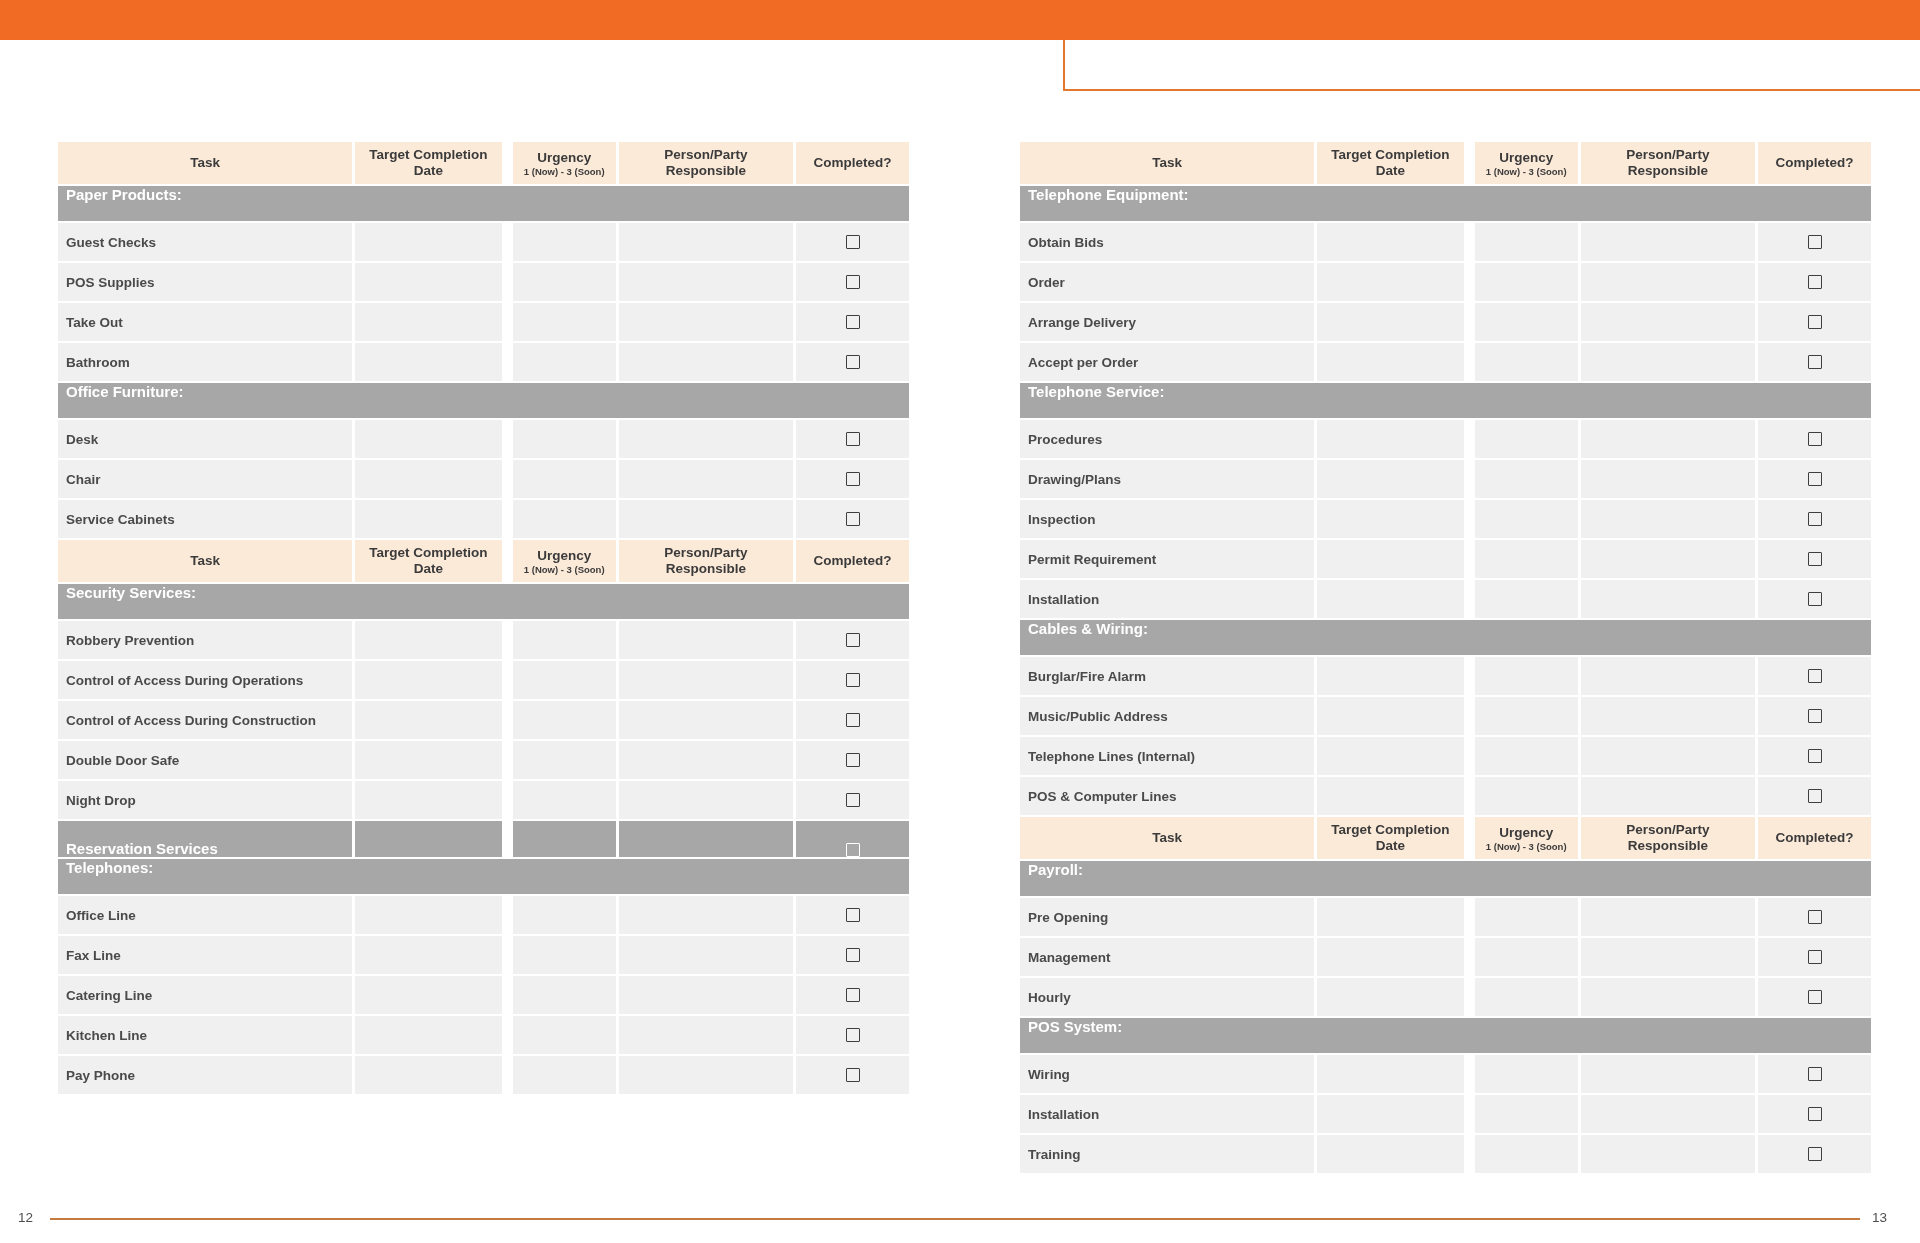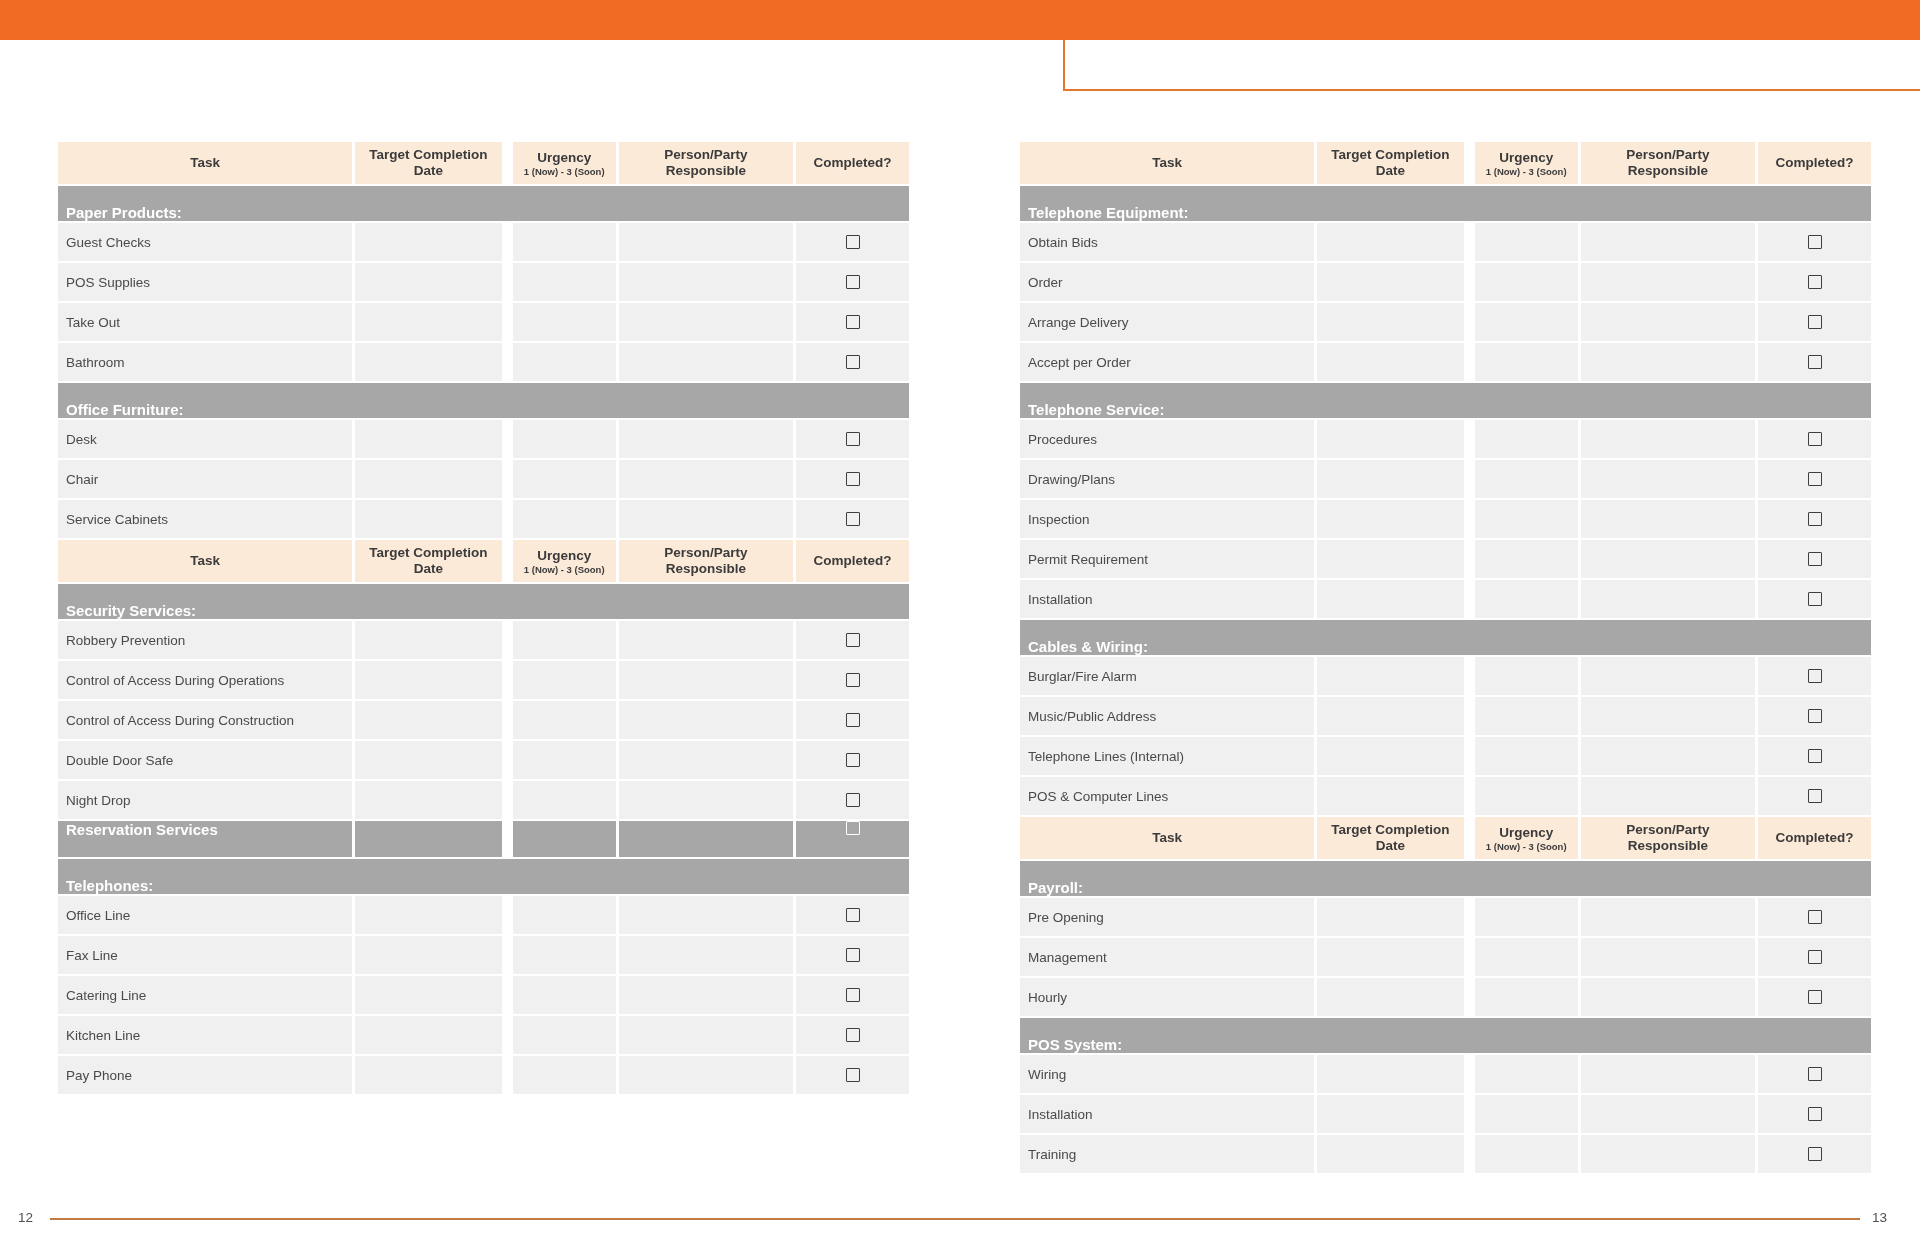--- a/index.html
+++ b/index.html
@@ -26,60 +26,60 @@
   }
   
   .checklist {
     position: absolute; top: 142px; width: 851px;
     display: flex; flex-direction: column;
   }
   #table-left  { left: 58px; }
   #table-right { left: 1020px; }
   .row { display: flex; gap: 3px; margin-bottom: 2px; }
   .cell { background: #f0f0f0; }
-  .c-task      { width: 297px; }
+  .c-task      { width: 297px; font-weight: bold; }
   .c-target    { width: 148px; }
   .c-urgency   { width: 104px; margin-left: 8px; }
   .c-person    { width: 176px; }
   .c-completed { width: 114px; }
   
   .row.hdr .cell {
     background: #fcead9; height: 42px;
     display: flex; flex-direction: column;
     align-items: center; justify-content: center;
     text-align: center;
     font-weight: bold; font-size: 13.5px; line-height: 16px;
     color: #3b3b3b;
     padding: 0 6px;
   }
   .row.hdr .sub {
     font-size: 9.5px; font-weight: 600; line-height: 11px; color: #3b3b3b;
   }
   
   .row.section .banner {
     background: #a7a7a7; height: 35px; width: 851px;
-    display: flex; align-items: flex-end;
+    display: flex; align-items: flex-start;
     color: #ffffff; font-weight: bold; font-size: 15px;
     padding-left: 8px;
   }
   
   .row.item .cell { height: 38px; display: flex; align-items: center; }
   .row.item .c-task {
     font-size: 13.5px; color: #4a4a4a; padding-left: 8px;
   }
   .row.item .c-completed { justify-content: center; }
   .checkbox {
     width: 14px; height: 14px;
     border: 1.5px solid #3e3e3e; border-radius: 1px;
     background: transparent;
   }
   
   .row.sectionrow .cell {
     background: #a7a7a7; height: 36px;
-    display: flex; align-items: flex-start;
+    display: flex; align-items: flex-end;
   }
   .row.sectionrow .c-task {
     color: #ffffff; font-weight: bold; font-size: 15px; padding-left: 8px;
   }
   .row.sectionrow .c-completed { justify-content: center; }
   .row.sectionrow .checkbox { border-color: #ffffff; }
   
   .footer-rule {
     position: absolute; left: 50px; top: 1218px;
     width: 1810px; height: 1.5px; background: #c57a3f;

